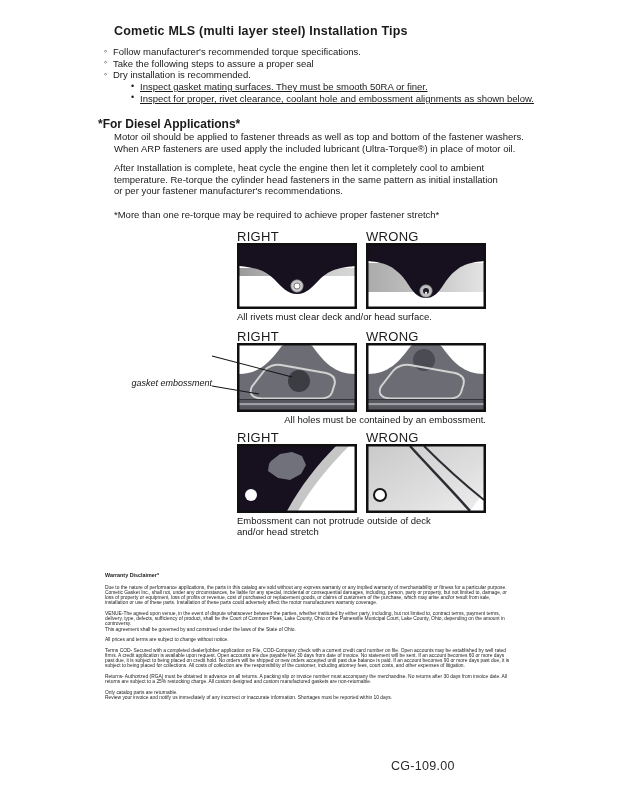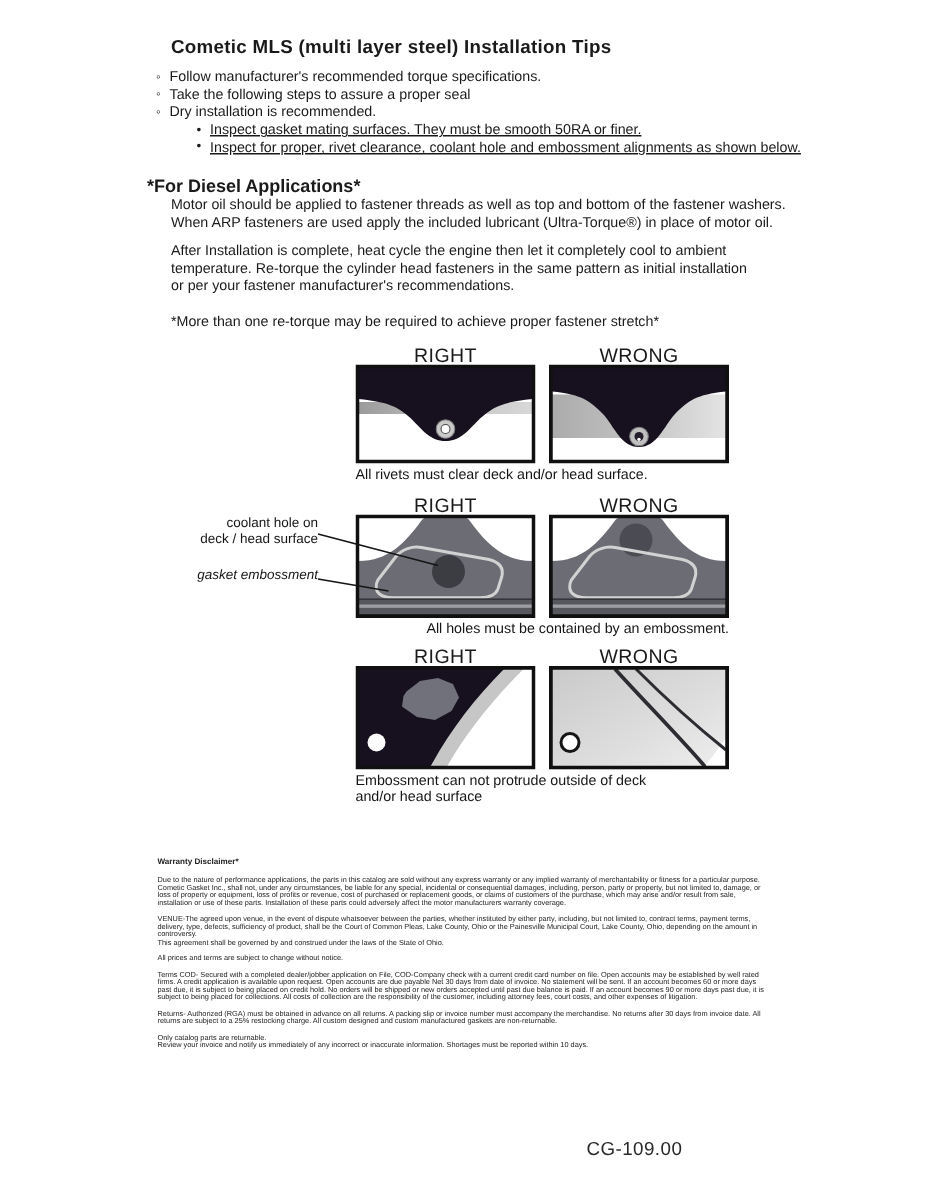--- a/index.html
+++ b/index.html
@@ -18,21 +18,21 @@
   .tips{left:104px;top:46px;font-size:9.5px;line-height:11.7px;}
   .tips .b{position:relative;padding-left:9px;white-space:nowrap;}
   .tips .b::before{content:"◦";position:absolute;left:0;top:-0.5px;font-size:9px;}
   .tips .sb{position:relative;margin-left:27px;padding-left:9px;white-space:nowrap;text-decoration:underline;}
   .tips .sb::before{content:"•";position:absolute;left:0;top:-0.5px;font-size:9px;}
   .diesel-heading{left:98px;top:117px;font-size:12px;font-weight:bold;white-space:nowrap;}
   .para{left:114px;font-size:9.5px;line-height:11.7px;white-space:pre-line;}
   .p1{top:131px;}
   .p2{top:162px;}
   .p3{top:197px;white-space:nowrap;margin-top:12px;}
-  .fig-label{width:120px;text-align:center;font-size:13px;letter-spacing:.3px;}
+  .fig-label{width:120px;text-align:left;font-size:13px;letter-spacing:.3px;}
   .lbl-r1{top:229px;} .lbl-r2{top:329px;} .lbl-r3{top:430px;}
   .col1{left:237px;} .col2{left:366px;}
   .figbox{display:block;}
   .box-r1{top:243px;} .box-r2{top:343px;} .box-r3{top:444px;}
   .caption{font-size:9.5px;line-height:11px;color:#151515;}
   .cap1{left:237px;top:311px;white-space:nowrap;}
   .cap2{left:237px;top:414px;width:249px;text-align:right;white-space:nowrap;}
   .cap3{left:237px;top:515px;width:240px;white-space:pre-line;}
   .anno{left:100px;width:112px;text-align:right;font-size:9px;line-height:11px;color:#151515;}
   .anno1{top:343px;}
@@ -105,22 +105,20 @@
     <circle cx="60" cy="48" r="3" fill="#241e2b"></circle>
     <circle cx="60" cy="49.9" r="1.1" fill="#ffffff"></circle>
     <rect x="1.25" y="1.25" width="117.5" height="63.5" fill="none" stroke="#101010" stroke-width="2.5"></rect>
   </svg>
 
   <div class="abs caption cap1">All rivets must clear deck and/or head surface.</div>
 
   <div class="abs fig-label lbl-r2 col1">RIGHT</div>
   <div class="abs fig-label lbl-r2 col2">WRONG</div>
 
-  <div class="abs anno anno1" style="white-space:pre-line;">coolant hole on
-deck / head surface</div>
   <div class="abs anno anno2">gasket embossment</div>
 
   <svg class="abs figbox box-r2 col1" width="120" height="69" viewBox="0 0 120 69">
     <rect width="120" height="69" fill="#ffffff"></rect>
     <path fill="#6c6c74" d="M2,31 C22,31 33,19 44,4 C45,2.6 46,2 48,2 H72 C74,2 75,2.6 76,4 C87,19 98,31 118,31 V67 H2 Z"></path>
     <circle cx="62" cy="38" r="11" fill="#3c3c43"></circle>
     <path fill="none" stroke="#d2d2d2" stroke-width="2" d="M16,53 C13.5,51 13,47 15,43.5 L27,28 C31,23 38,21 44,22 L89,30 C96,31.8 99,35.5 97.5,41.5 L95,49.5 C93.3,54 89,55.5 83,55.5 L25,55.5 C21,55.5 18,54.7 16,53 Z"></path>
     <rect x="2" y="56" width="116" height="11" fill="#57575e"></rect>
     <rect x="2" y="56" width="116" height="1" fill="#35353b"></rect>
     <rect x="2" y="60" width="116" height="2.2" fill="#9d9da4"></rect>
@@ -162,21 +160,21 @@
     </defs>
     <rect width="120" height="69" fill="url(#g3b)"></rect>
     <path fill="#ffffff" d="M104,67 L118,48 V67 Z"></path>
     <path fill="none" stroke="#2c2c32" stroke-width="2.5" d="M44,2 C62,22 84,44 104,67"></path>
     <path fill="none" stroke="#2c2c32" stroke-width="2" d="M58,2 C76,20 98,40 118,56"></path>
     <circle cx="14" cy="51" r="6" fill="#ffffff" stroke="#151515" stroke-width="2"></circle>
     <rect x="1.25" y="1.25" width="117.5" height="66.5" fill="none" stroke="#101010" stroke-width="2.5"></rect>
   </svg>
 
   <div class="abs caption cap3">Embossment can not protrude outside of deck
-and/or head surface</div>
+and/or head stretch</div>
 
   <svg class="abs overlay" width="618" height="800" viewBox="0 0 618 800">
     <line x1="212" y1="356" x2="292" y2="377" stroke="#151515" stroke-width="1.1"></line>
     <line x1="212" y1="386" x2="259" y2="394" stroke="#151515" stroke-width="1.1"></line>
   </svg>
 
   <div class="abs disclaimer">
     <div class="dh">Warranty Disclaimer*</div>
     <div>
         <p>Due to the nature of performance applications, the parts in this catalog are sold without any express warranty or any implied warranty of merchantability or fitness for a particular purpose.  Cometic Gasket Inc., shall not, under any circumstances, be liable for any special, incidental or consequential damages, including, person, party or property, but not limited to, damage, or loss of property or equipment, loss of profits or revenue, cost of purchased or replacement goods, or claims of customers of the purchase, which may arise and/or result from sale, installation or use of these parts.  Installation of these parts could adversely affect the motor manufacturers warranty coverage.</p>

